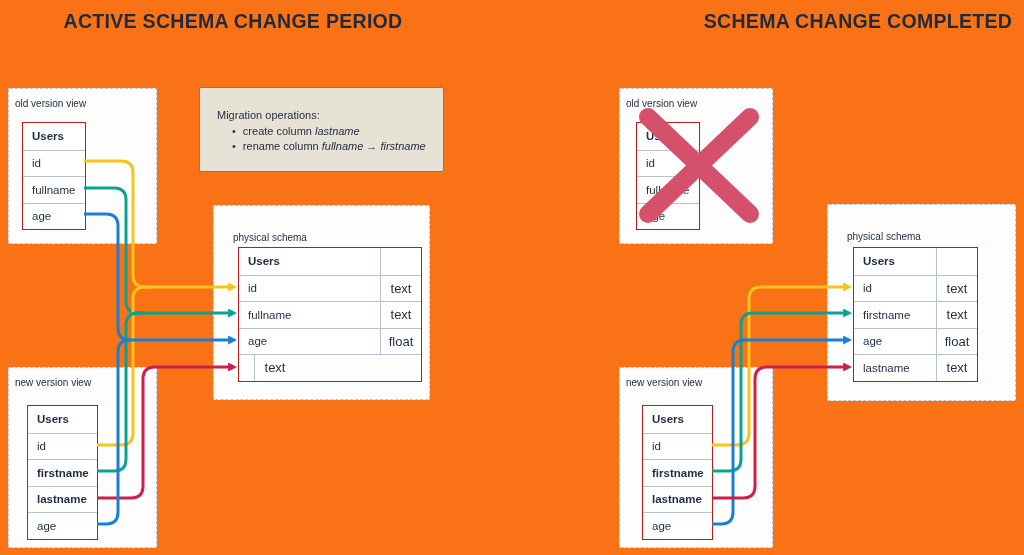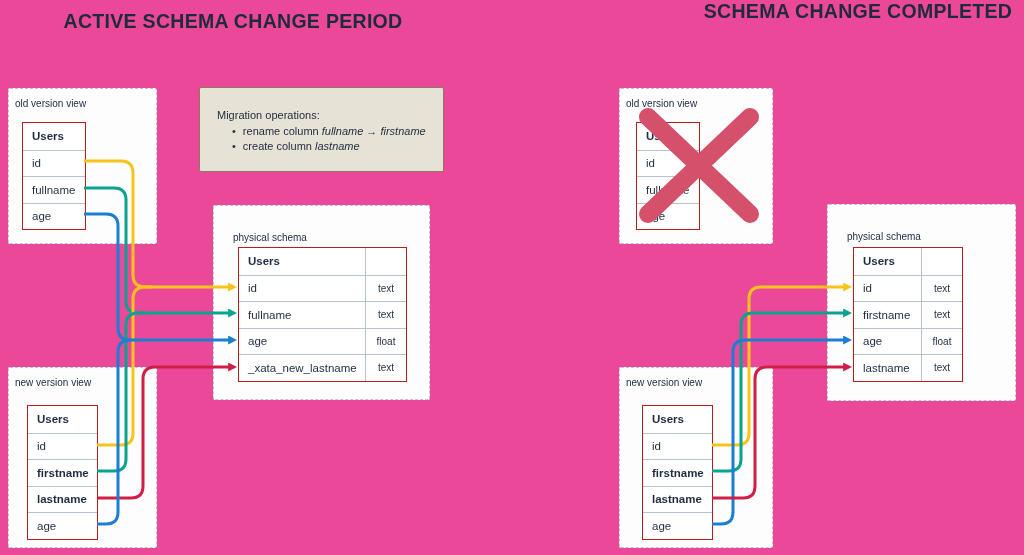--- a/index.html
+++ b/index.html
@@ -1,65 +1,65 @@
 <!DOCTYPE html>
 <html><head>
 <meta charset="utf-8">
 <style>
   html,body{margin:0;padding:0;background:#eef1f4;}
-  #canvas{position:relative;width:1024px;height:555px;background:#ec4899;overflow:hidden;
+  #canvas{position:relative;width:1024px;height:555px;background:#f97316;overflow:hidden;
           font-family:"Liberation Sans",sans-serif;color:#1f2d42;}
   .title{position:absolute;transform:translateX(-50%);font-size:19.5px;font-weight:bold;
          letter-spacing:.3px;color:#1e2b3c;white-space:nowrap;}
   .panel{position:absolute;background:#fdfdfe;border:1.5px dashed #b9c5d3;border-radius:2px;box-sizing:border-box;}
   .panel-label{position:absolute;font-size:10px;color:#223042;white-space:nowrap;}
   .lbl-view{left:6px;top:9px;}
   .lbl-phys{left:19px;top:9px;margin-top:17px;}
   .vtable,.ptable{position:absolute;background:#fff;border:1px solid #b91c1c;box-sizing:content-box;}
   .vrow{height:26.5px;box-sizing:border-box;display:flex;align-items:center;
         padding-left:9px;font-size:11.5px;border-top:1px solid #b6c2d1;white-space:nowrap;overflow:hidden;}
   .vrow:first-child{border-top:none;}
   .prow{display:flex;box-sizing:border-box;border-top:1px solid #b6c2d1;height:26.5px;}
   .prow:first-child{border-top:none;}
   .pname{display:flex;align-items:center;padding-left:9px;font-size:11.5px;box-sizing:border-box;white-space:nowrap;}
-  .ptype{display:flex;align-items:center;justify-content:center;width:41px;font-size:10px;
-         border-left:1px solid #b6c2d1;box-sizing:border-box;}
+  .ptype{display:flex;align-items:center;justify-content:center;width:41px;font-size:13px;
+         border-left:1px solid #b6c2d1;box-sizing:border-box;margin-left:15px;}
   .w-name-l{width:126px;}
   .w-name-r{width:67px;}
   .bold{font-weight:bold;}
   .migration{position:absolute;left:199px;top:87px;width:245px;height:85px;box-sizing:border-box;
              background:#e7e2d6;border:1px solid #8a7a5e;border-radius:2px;padding:20px 12px 0 17px;
              font-size:11px;line-height:15.5px;color:#223042;}
   .mig-line{padding-left:15px;white-space:nowrap;}
   .mig-line .bullet{margin-right:7px;}
   .mig-line em{font-style:italic;}
   #wires{position:absolute;left:0;top:0;width:1024px;height:555px;pointer-events:none;}
 </style>
 </head>
 <body>
 
 <div id="canvas">
 
   <div class="title" style="left:233px;top:10px">ACTIVE SCHEMA CHANGE PERIOD</div>
-  <div class="title" style="left:858px;top:0">SCHEMA CHANGE COMPLETED</div>
+  <div class="title" style="left:858px;top:10px">SCHEMA CHANGE COMPLETED</div>
 
   <div class="panel" style="left:8px;top:88px;width:149px;height:156px">
     <div class="panel-label lbl-view">old version view</div>
   </div>
   <div class="vtable" style="left:22px;top:122px;width:62px">
     <div class="vrow bold">Users</div>
     <div class="vrow">id</div>
     <div class="vrow">fullname</div>
     <div class="vrow">age</div>
   </div>
 
   <div class="migration">
     <div>Migration operations:</div>
+    <div class="mig-line"><span class="bullet">•</span><span>create column </span><em>lastname</em></div>
     <div class="mig-line"><span class="bullet">•</span><span>rename column </span><em>fullname</em><span> → </span><em>firstname</em></div>
-    <div class="mig-line"><span class="bullet">•</span><span>create column </span><em>lastname</em></div>
   </div>
 
   <div class="panel" style="left:213px;top:205px;width:217px;height:195px">
     <div class="panel-label lbl-phys">physical schema</div>
   </div>
   <div class="ptable" style="left:238px;top:247px">
     <div class="prow">
       <div class="pname w-name-l bold">Users</div>
       <div class="ptype"></div>
     </div>
@@ -69,21 +69,20 @@
     </div>
     <div class="prow">
       <div class="pname w-name-l">fullname</div>
       <div class="ptype">text</div>
     </div>
     <div class="prow">
       <div class="pname w-name-l">age</div>
       <div class="ptype">float</div>
     </div>
     <div class="prow">
-      <div class="pname w-name-l">_xata_new_lastname</div>
       <div class="ptype">text</div>
     </div>
   </div>
 
   <div class="panel" style="left:8px;top:367px;width:149px;height:181px">
     <div class="panel-label lbl-view">new version view</div>
   </div>
   <div class="vtable" style="left:27px;top:405px;width:69px">
     <div class="vrow bold">Users</div>
     <div class="vrow">id</div>

